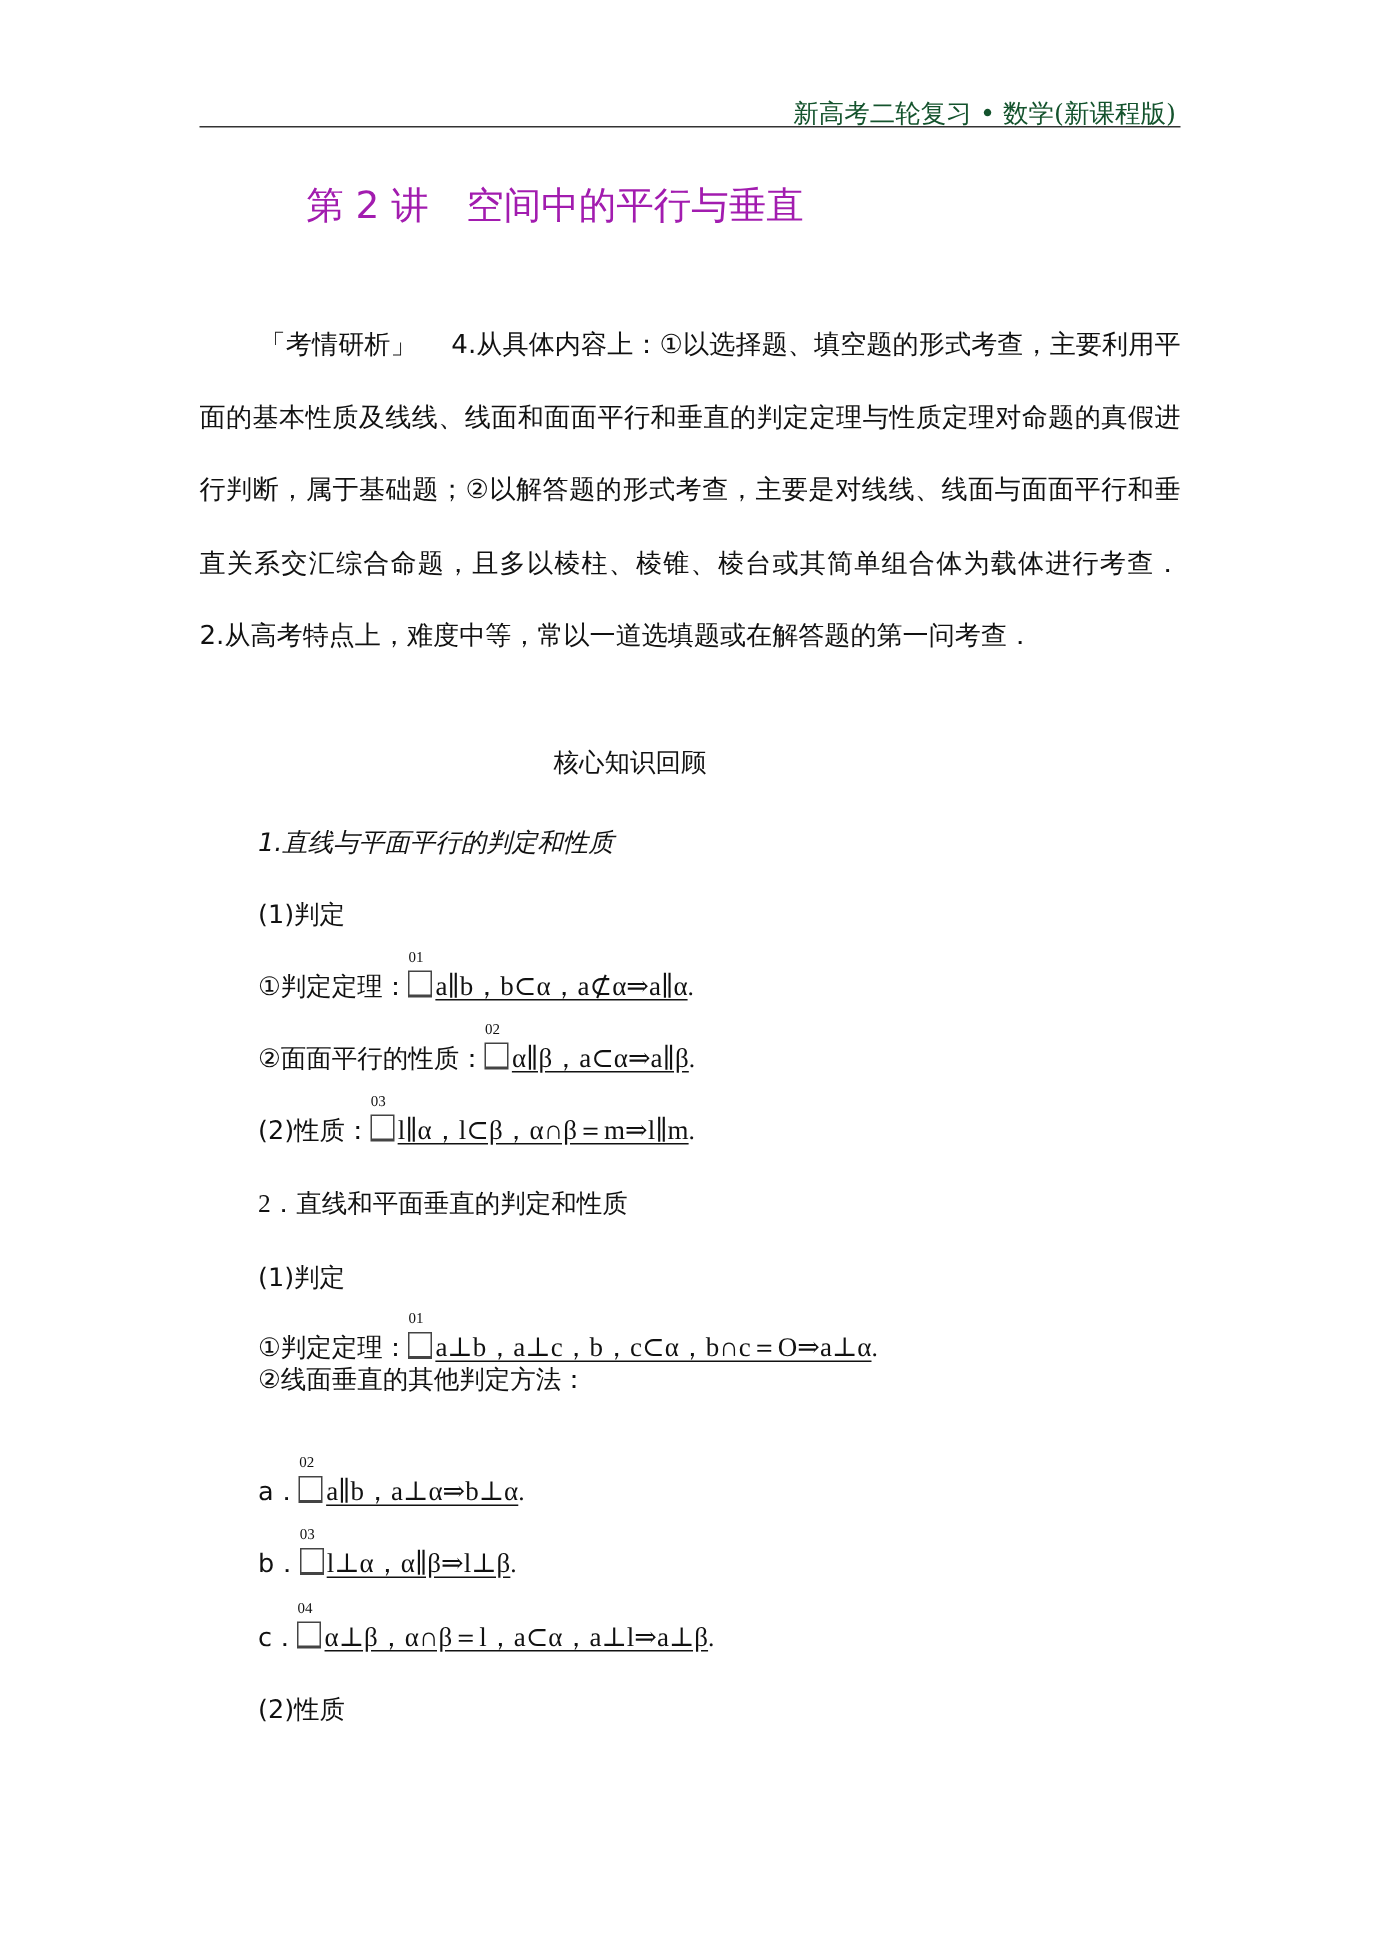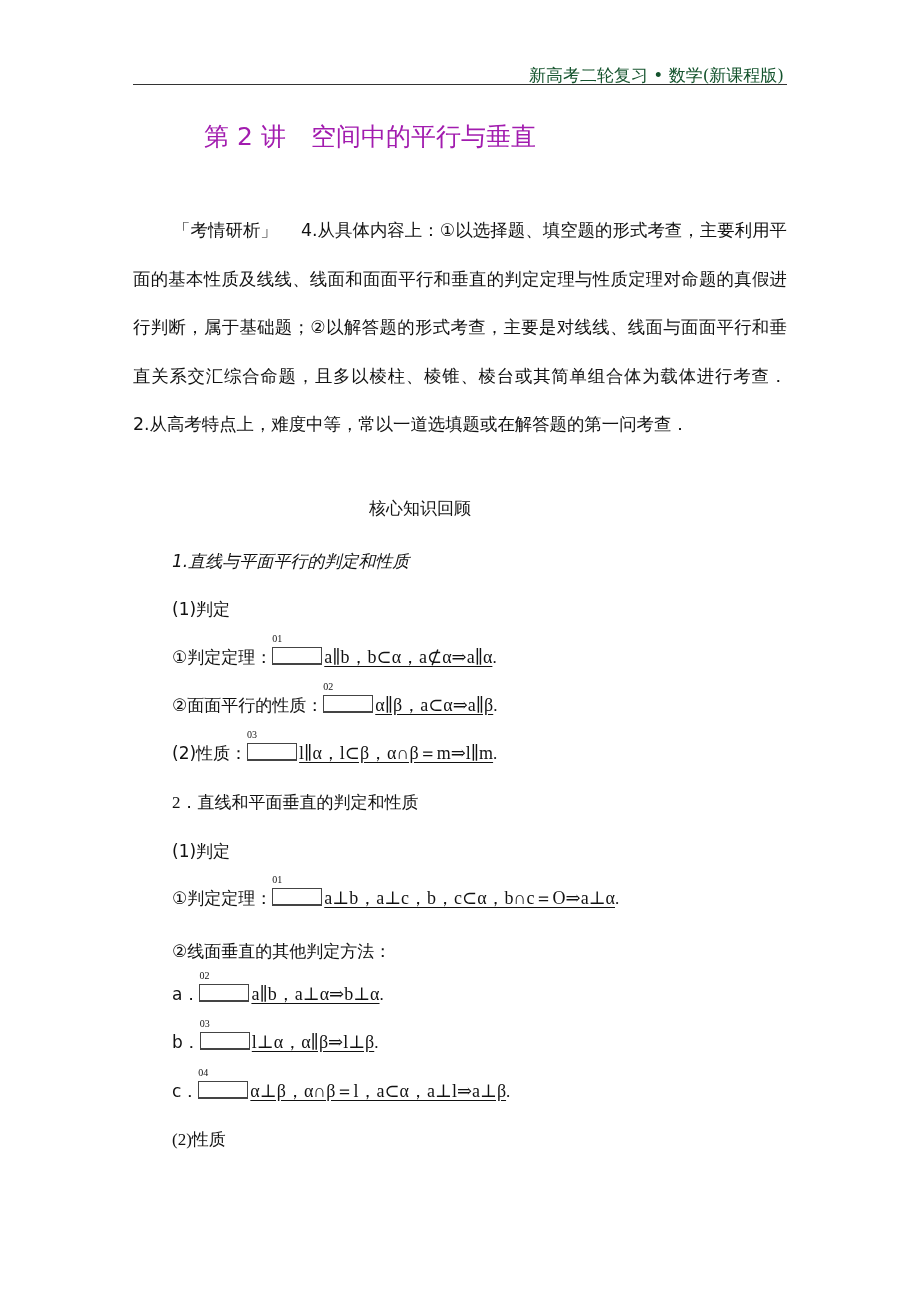--- a/index.html
+++ b/index.html
@@ -14,21 +14,21 @@
   .para { position: absolute; left: 133px; width: 654px; top: 206px;
           font-size: 17.4px; line-height: 48.5px; text-align: justify; text-align-last: left; }
   .para .indent { display: inline-block; width: 40px; }
   .section-head { position: absolute; left: 0; width: 840px; top: 497px; text-align: center;
                   font-size: 17px; }
   .line { position: absolute; left: 172px; font-size: 17px; white-space: nowrap; }
   .math { font-family: "Liberation Serif", "DejaVu Serif", serif; 
           text-decoration: underline; text-underline-offset: 3px; font-size: 18px; }
   .blank { display: inline-block; position: relative; width: 14px; height: 15px;
            border: 1px solid #444; vertical-align: -2px; margin-right: 2px;
-           border-bottom: 2px solid #444; padding-left: 34px; }
+           border-bottom: 2px solid #444; }
   .blank-num { position: absolute; top: -15px; left: -1px; font-size: 10px;
                font-family: "Liberation Serif", "DejaVu Serif", serif; font-style: normal; }
   .period { font-family: "Liberation Serif", serif; }
 </style>
 </head>
 <body>
 
 <div class="header-text">新高考二轮复习 • 数学(新课程版)</div>
 <div class="header-rule"></div>
 
@@ -42,18 +42,18 @@
 
 <div id="items">
     <div class="line" style="top: 550px; font-style: italic;"><span>1.直线与平面平行的判定和性质</span></div>
     <div class="line" style="top: 598px;"><span>(1)判定</span></div>
     <div class="line" style="top: 645px;"><span>①判定定理：</span><span class="blank"><span class="blank-num">01</span></span><span class="math">a∥b，b⊂α，a⊄α⇒a∥α</span><span class="period">.</span></div>
     <div class="line" style="top: 693px;"><span>②面面平行的性质：</span><span class="blank"><span class="blank-num">02</span></span><span class="math">α∥β，a⊂α⇒a∥β</span><span class="period">.</span></div>
     <div class="line" style="top: 741px;"><span>(2)性质：</span><span class="blank"><span class="blank-num">03</span></span><span class="math">l∥α，l⊂β，α∩β＝m⇒l∥m</span><span class="period">.</span></div>
     <div class="line" style="top: 791px; font-family: Liberation Serif, serif;"><span>2．直线和平面垂直的判定和性质</span></div>
     <div class="line" style="top: 840px;"><span>(1)判定</span></div>
     <div class="line" style="top: 886px;"><span>①判定定理：</span><span class="blank"><span class="blank-num">01</span></span><span class="math">a⊥b，a⊥c，b，c⊂α，b∩c＝O⇒a⊥α</span><span class="period">.</span></div>
-    <div class="line" style="top: 940px;"><span>②线面垂直的其他判定方法：</span></div>
+    <div class="line" style="top: 908px;"><span>②线面垂直的其他判定方法：</span></div>
     <div class="line" style="top: 982px;"><span>a．</span><span class="blank"><span class="blank-num">02</span></span><span class="math">a∥b，a⊥α⇒b⊥α</span><span class="period">.</span></div>
     <div class="line" style="top: 1030px;"><span>b．</span><span class="blank"><span class="blank-num">03</span></span><span class="math">l⊥α，α∥β⇒l⊥β</span><span class="period">.</span></div>
     <div class="line" style="top: 1079px;"><span>c．</span><span class="blank"><span class="blank-num">04</span></span><span class="math">α⊥β，α∩β＝l，a⊂α，a⊥l⇒a⊥β</span><span class="period">.</span></div>
-    <div class="line" style="top: 1128px; font-family: Liberation Serif, serif;"><span>(2)性质</span></div>
+    <div class="line" style="top: 1128px;"><span>(2)性质</span></div>
   </div>
 
 </body></html>

